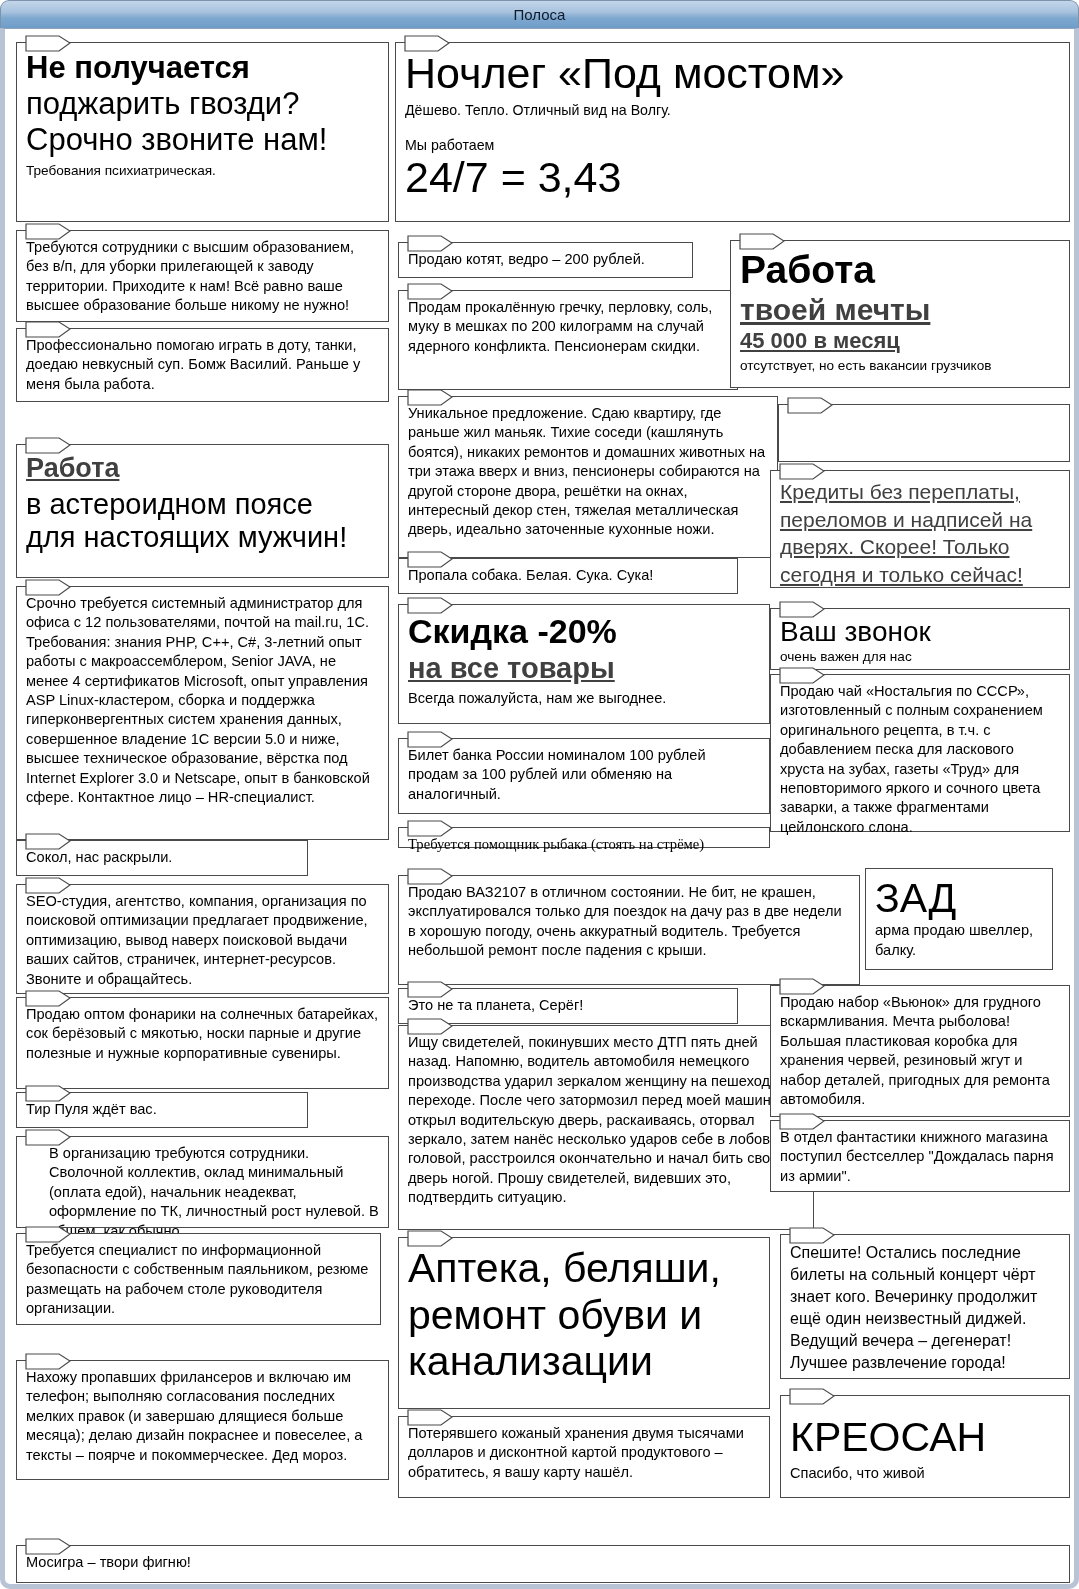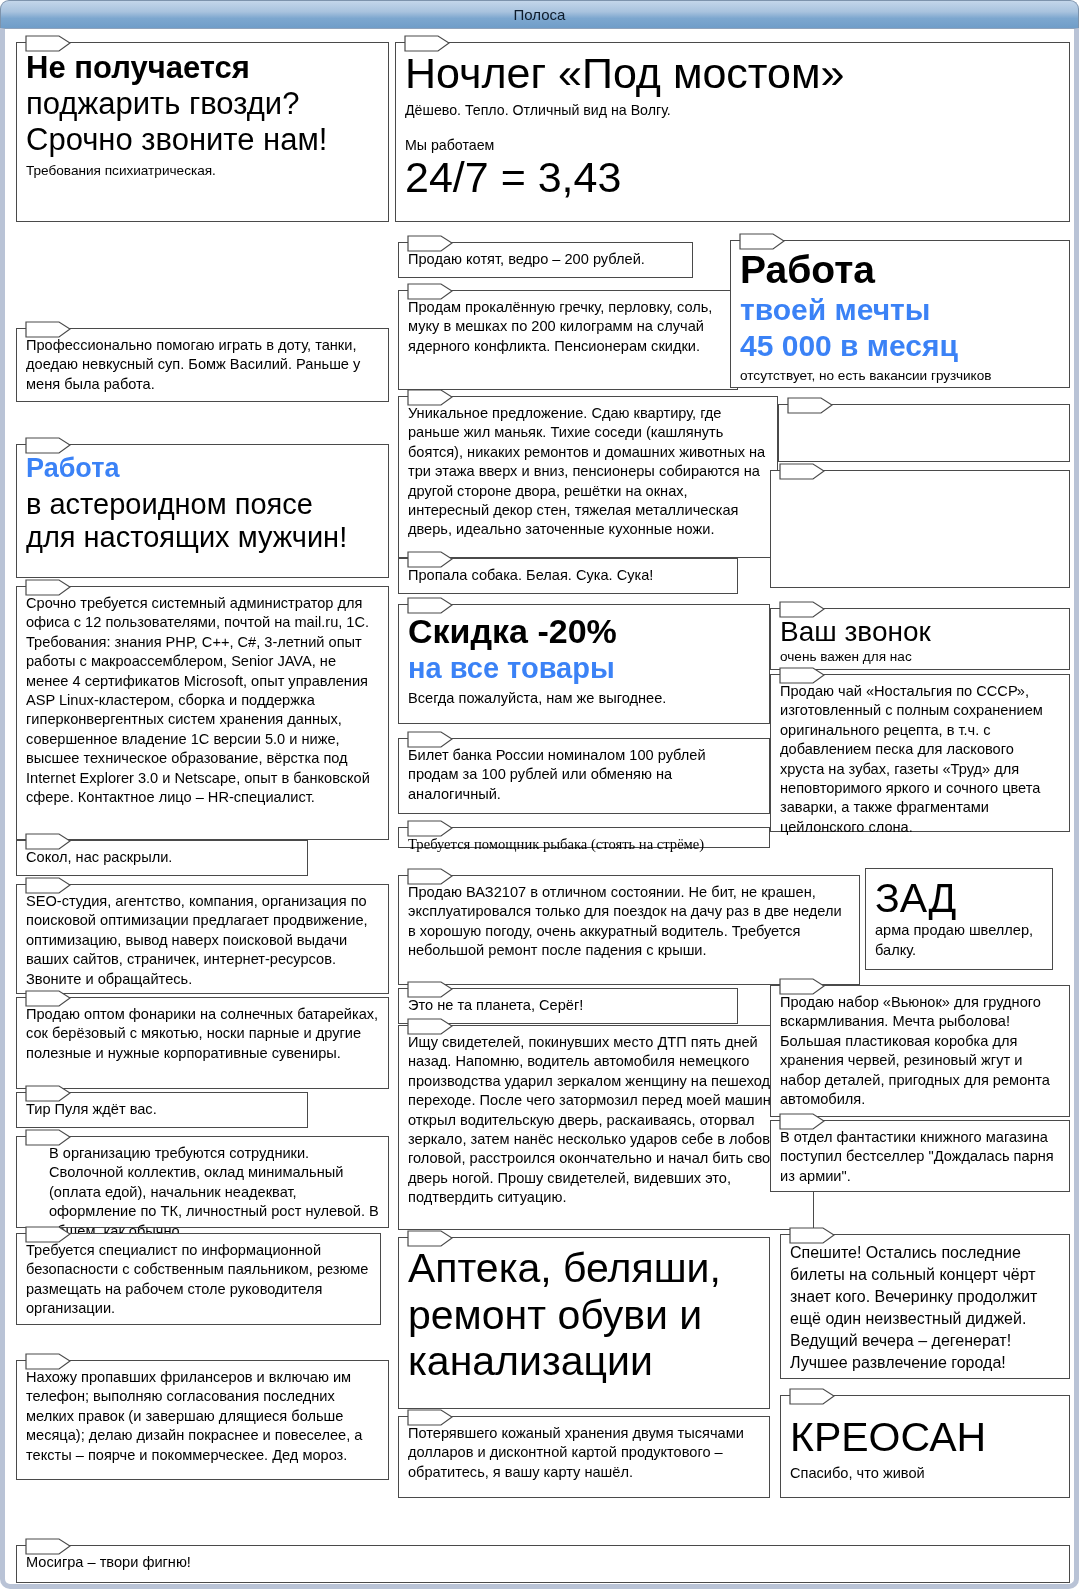--- a/index.html
+++ b/index.html
@@ -103,21 +103,22 @@
   .t-h2b {
     font-size: 34px;
     font-weight: bold;
     line-height: 1.16;
     color: #000;
   }
   .t-h3 {
     font-size: 27px;
     font-weight: bold;
     line-height: 1.2;
-    color: #3b82f6;
+    color: #404040;
+    text-decoration: underline;
   }
   .t-big {
     font-size: 43px;
     font-weight: normal;
     line-height: 1.1;
     color: #000000;
   }
   .t-huge {
     font-size: 41px;
     font-weight: bold;
@@ -159,20 +160,28 @@
             </svg>
           </div>
         <div class="body">
           <div class="t-h1">Не получается</div>
           <div class="t-h1-light">поджарить гвозди?</div>
           <div class="t-h1-light">Срочно звоните нам!</div>
           <div class="t-small" style="margin-top:4px;">Требования психиатрическая.</div>
         </div>
       </div>
 
+      <div class="ad" style="left:6px; top:200px; width:373px; height:92px;">
+        <div class="fold">
+            <svg width="46" height="18" viewBox="0 0 46 18">
+              <path d="M1 17 L1 2 L34 2 L45 9 L34 17 Z" fill="#ffffff" stroke="#4a4a4a" stroke-width="1.2"></path>
+            </svg>
+          </div>
+        <div class="t-body">Требуются сотрудники с высшим образованием, без в/п, для уборки прилегающей к заводу территории. Приходите к нам! Всё равно ваше высшее образование больше никому не нужно!</div>
+      </div>
 
       <div class="ad" style="left:6px; top:298px; width:373px; height:74px;">
         <div class="fold">
             <svg width="46" height="18" viewBox="0 0 46 18">
               <path d="M1 17 L1 2 L34 2 L45 9 L34 17 Z" fill="#ffffff" stroke="#4a4a4a" stroke-width="1.2"></path>
             </svg>
           </div>
         <div class="t-body">Профессионально помогаю играть в доту, танки, доедаю невкусный суп. Бомж Василий. Раньше у меня была работа.</div>
       </div>
 
@@ -393,38 +402,39 @@
       </div>
 
       <div class="ad" style="left:720px; top:210px; width:340px; height:148px;">
         <div class="fold">
             <svg width="46" height="18" viewBox="0 0 46 18">
               <path d="M1 17 L1 2 L34 2 L45 9 L34 17 Z" fill="#ffffff" stroke="#4a4a4a" stroke-width="1.2"></path>
             </svg>
           </div>
         <div class="t-huge" style="font-size:39px;">Работа</div>
         <div class="t-h3" style="font-size:30px;">твоей мечты</div>
-        <div class="t-h3" style="font-size:30px;">45 000 в месяц</div>
+        <div class="t-h3" style="font-size:22px;">45 000 в месяц</div>
         <div class="t-small" style="margin-top:3px;">отсутствует, но есть вакансии грузчиков</div>
       </div>
 
       <div class="ad" style="left:768px; top:374px; width:292px; height:58px;">
         <div class="fold">
             <svg width="46" height="18" viewBox="0 0 46 18">
               <path d="M1 17 L1 2 L34 2 L45 9 L34 17 Z" fill="#ffffff" stroke="#4a4a4a" stroke-width="1.2"></path>
             </svg>
           </div>
       </div>
 
       <div class="ad" style="left:760px; top:440px; width:300px; height:118px;">
         <div class="fold">
             <svg width="46" height="18" viewBox="0 0 46 18">
               <path d="M1 17 L1 2 L34 2 L45 9 L34 17 Z" fill="#ffffff" stroke="#4a4a4a" stroke-width="1.2"></path>
             </svg>
           </div>
+        <div class="t-h3" style="font-size:21px; font-weight:normal; line-height:1.32;">Кредиты без переплаты, переломов и надписей на дверях. Скорее! Только сегодня и только сейчас!</div>
       </div>
 
       <div class="ad" style="left:760px; top:578px; width:300px; height:62px;">
         <div class="fold">
             <svg width="46" height="18" viewBox="0 0 46 18">
               <path d="M1 17 L1 2 L34 2 L45 9 L34 17 Z" fill="#ffffff" stroke="#4a4a4a" stroke-width="1.2"></path>
             </svg>
           </div>
         <div class="t-h2" style="font-size:28px;">Ваш звонок</div>
         <div class="t-small">очень важен для нас</div>

